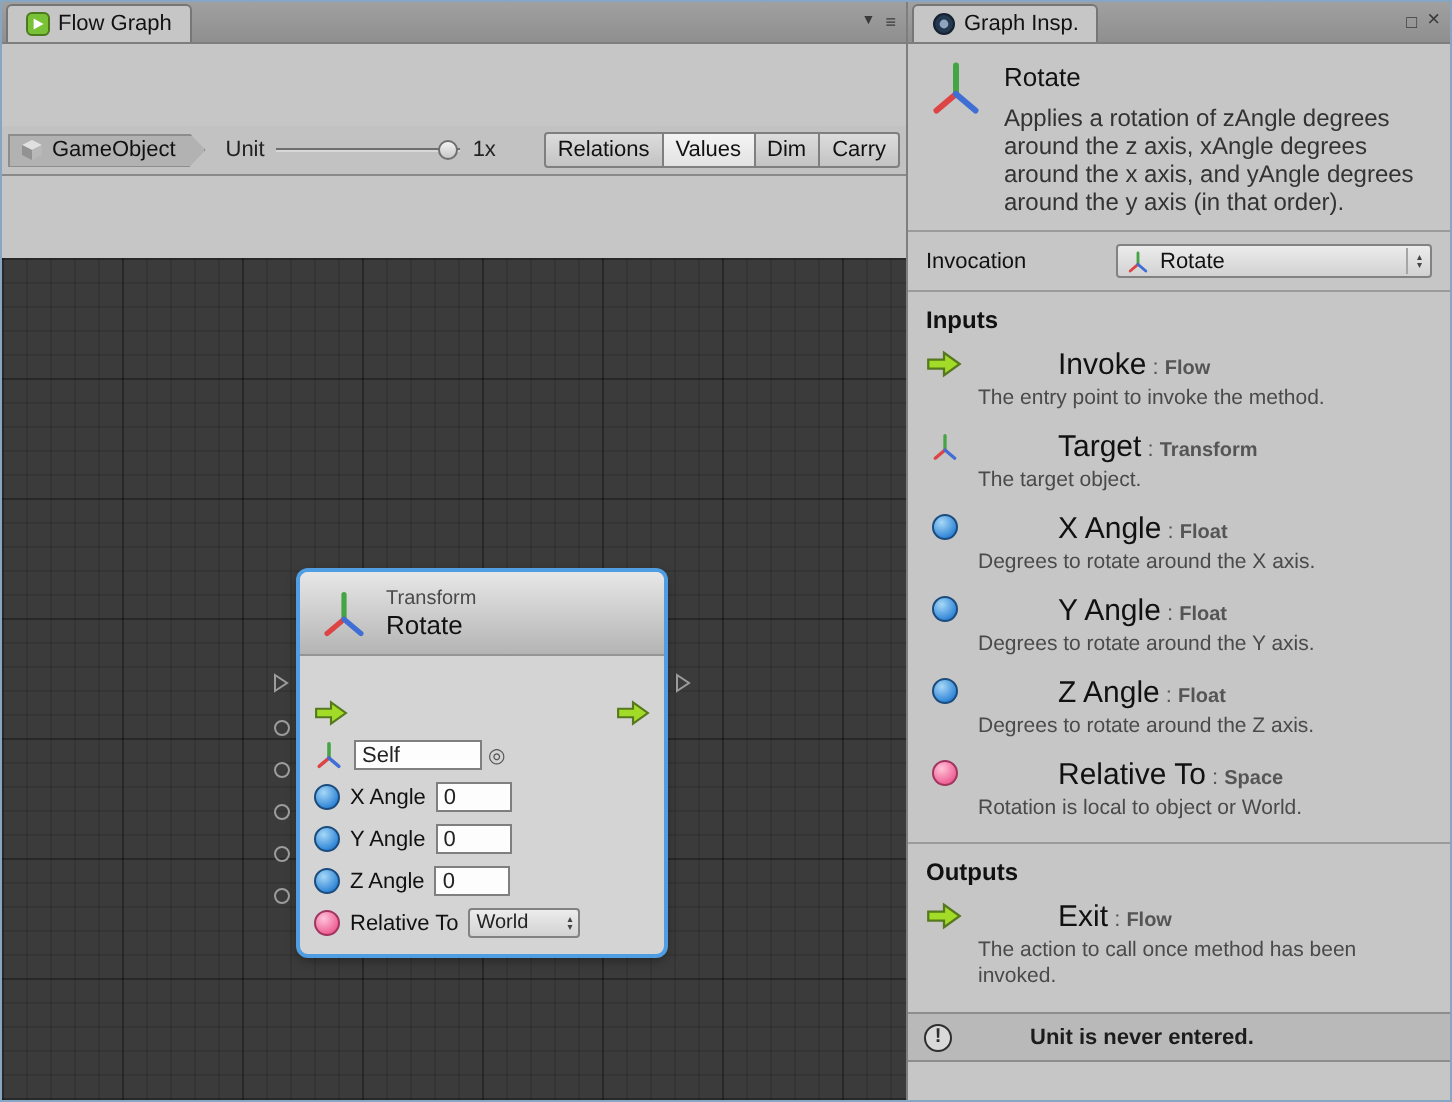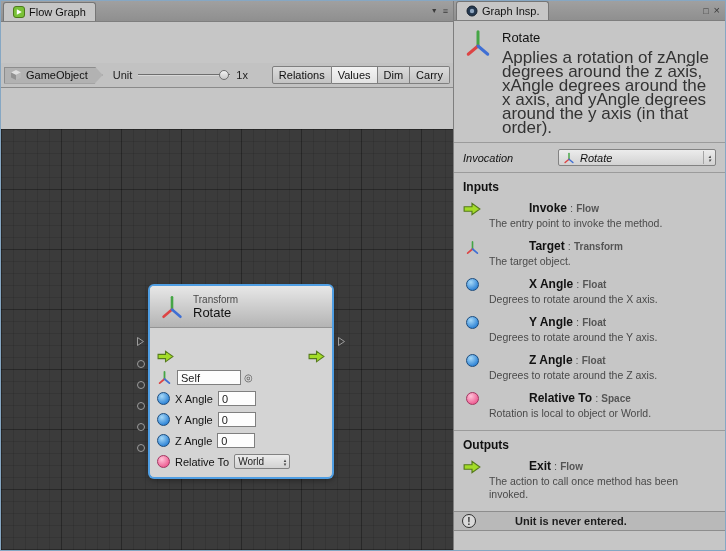--- a/index.html
+++ b/index.html
@@ -55,31 +55,31 @@
   .updown { display:flex; flex-direction:column; font-size:5px; line-height:4px; color:#444; }
   
   .marker { position:absolute; }
   .mcircle { width:8px; height:8px; border:1px solid #9c9c9c; border-radius:50%; background:transparent; }
 
   
   .right-pane { position:absolute; left:452px; top:0; width:272px; height:549px; border-left:1px solid #7e7e7e; background:#c6c6c6; display:flex; flex-direction:column; }
   .insp-section { padding:7px 9px; border-bottom:1px solid #9b9b9b; }
   .insp-head { display:flex; gap:9px; }
   .insp-title { font-size:13px; margin:2px 0 6px; color:#111; }
-  .insp-desc { font-size:17px; line-height:14px; color:#333; width:212px; }
-  .invocation { display:flex; align-items:center; justify-content:space-between; padding:6px 9px; border-bottom:1px solid #9b9b9b;font-style:italic; }
+  .insp-desc { font-size:12px; line-height:14px; color:#333; width:212px; }
+  .invocation { display:flex; align-items:center; justify-content:space-between; padding:6px 9px; border-bottom:1px solid #9b9b9b; }
   .dropdown { width:158px; height:17px; background:linear-gradient(#ececec,#d2d2d2); border:1px solid #828282; border-radius:2px; display:flex; align-items:center; gap:5px; padding:0 4px; font-size:11px; color:#111; }
   .dropdown .updown { margin-left:auto; border-left:1px solid #a5a5a5; padding-left:4px; height:13px; justify-content:center; }
   .sec-header { padding:7px 9px 5px; font-size:12px; font-weight:bold; color:#111; }
   .entries { padding:2px 9px 6px; border-bottom:1px solid #9b9b9b; }
   .entries.no-border { border-bottom:none; }
   .entry { display:flex; gap:8px; margin-bottom:9px; }
   .entry:last-child { margin-bottom:4px; }
   .picon { flex:0 0 18px; display:flex; justify-content:center; padding-top:1px; }
-  .ename { font-weight:bold; color:#111; font-size:12px;padding-left:40px; }
+  .ename { font-weight:normal; color:#111; font-size:15px;padding-left:40px; }
   .etype { color:#555; font-size:10px;font-weight:bold; }
   .sep { color:#555; white-space:pre; }
   .edesc { color:#4a4a4a; font-size:10.5px; line-height:13px; margin-top:2px; width:225px; }
   .spacer { flex:1; border-bottom:none; }
   .warnbar { height:25px; background:#b9b9b9; border-top:1px solid #8d8d8d; border-bottom:1px solid #8d8d8d; display:flex; align-items:center; gap:7px; padding:0 8px; margin-bottom:19px; }
   .warn-icon { width:14px; height:14px; border-radius:50%; border:1.5px solid #2e2e2e; color:#2e2e2e; font-weight:bold; font-size:10px; display:flex; align-items:center; justify-content:center; background:#d9d9d9; }
   .warn-text { font-weight:bold; font-size:11px; color:#1c1c1c;margin-left:32px; }
   .icon12 { width:12px; height:12px; display:block; }
   .axis-sm { width:15px; height:15px; display:block; }
   .axis-md { width:26px; height:26px; display:block; }

